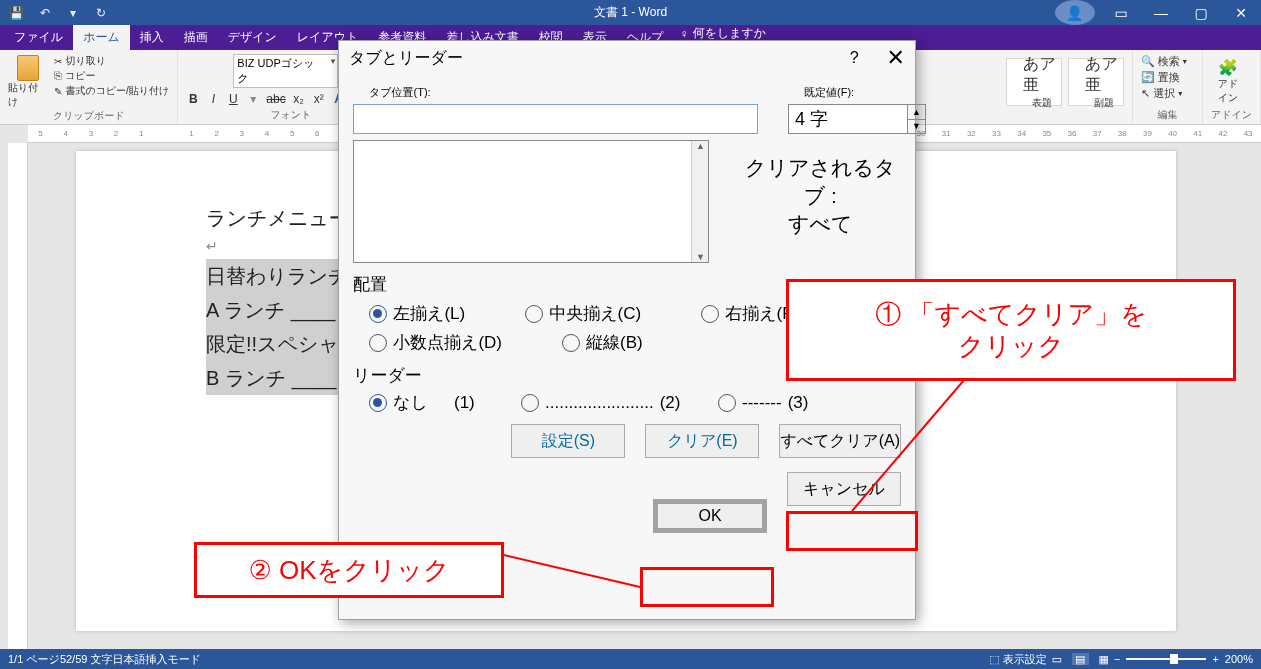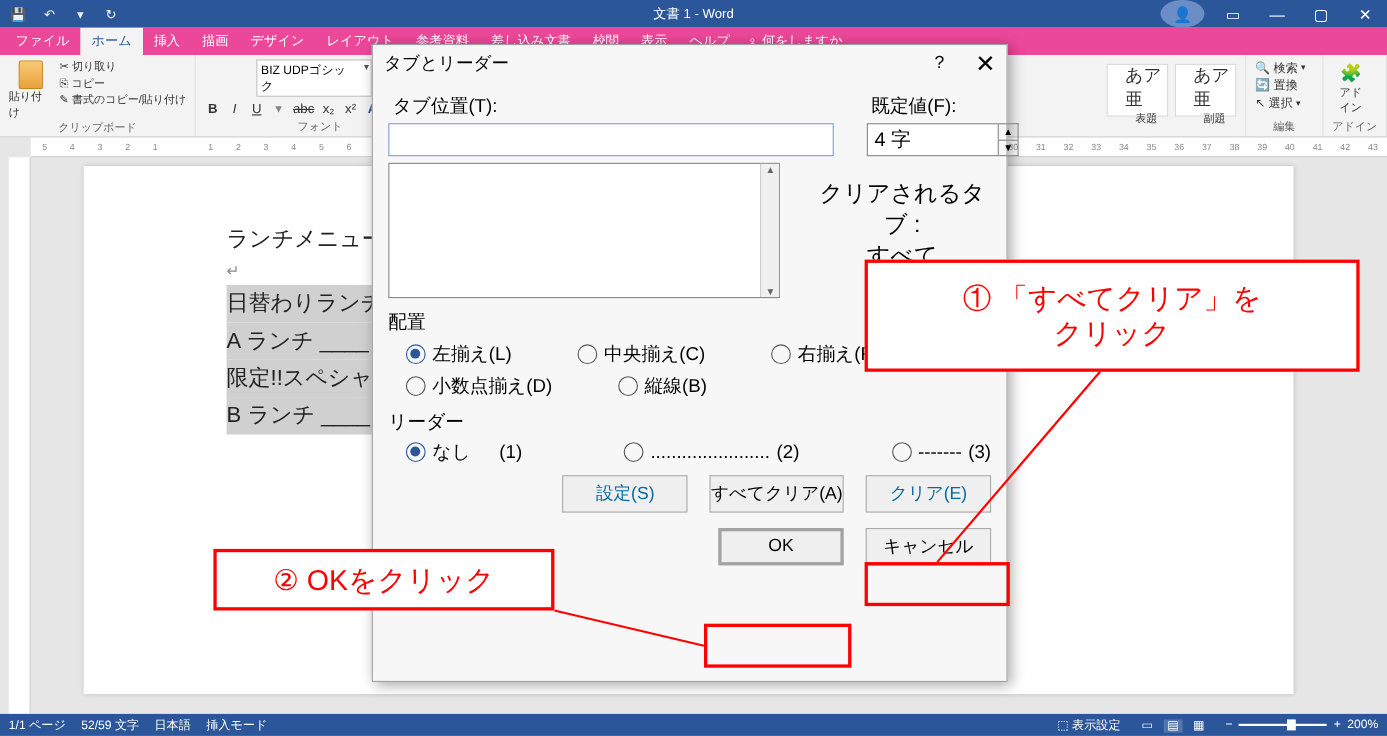--- a/index.html
+++ b/index.html
@@ -4,89 +4,89 @@
 <style>
 *{box-sizing:border-box;margin:0;padding:0;font-family:"Yu Gothic UI","Meiryo",sans-serif;}
 body{width:1261px;height:669px;background:#f0f0f0;overflow:hidden;position:relative;font-size:12px;}
 .titlebar{height:25px;background:#2b579a;color:#fff;display:flex;align-items:center;position:relative;}
 .titlebar .qat{display:flex;align-items:center;gap:6px;padding:0 6px;}
 .titlebar .qat span{width:22px;height:22px;display:flex;align-items:center;justify-content:center;color:#fff;opacity:.9;}
 .titlebar .doc-title{position:absolute;left:50%;transform:translateX(-50%);font-size:12px;color:#fff;}
 .titlebar .winctrls{margin-left:auto;display:flex;align-items:center;}
 .titlebar .winctrls span{width:40px;height:25px;display:flex;align-items:center;justify-content:center;color:#fff;font-size:14px;}
 .titlebar .avatar{width:22px;height:22px;border-radius:50%;background:#6a8dc5;display:flex;align-items:center;justify-content:center;margin-right:6px;}
-.tabs{height:25px;background:#ec4899;display:flex;align-items:center;color:#fff;font-size:12px;padding-left:4px;}
+.tabs{height:25px;background:#4c1d95;display:flex;align-items:flex-start;color:#fff;font-size:12px;padding-left:4px;}
 .tab{padding:4px 10px;cursor:default;}
 .tab.active{background:#f3f3f3;color:#2b579a;}
 .tabs .tell-row{display:flex;align-items:center;color:#fff;margin-left:6px;gap:4px;}
 .ribbon{height:75px;background:#f3f3f3;border-bottom:1px solid #ccc;display:flex;align-items:stretch;position:relative;}
 .rgroup{border-right:1px solid #e1e1e1;padding:4px 8px 2px;display:flex;flex-direction:column;position:relative;}
 .rgroup .glabel{font-size:10px;color:#666;text-align:center;margin-top:auto;}
 .clipboard .top{display:flex;}
 .bigbtn{display:flex;flex-direction:column;align-items:center;justify-content:center;width:40px;height:55px;font-size:10px;color:#333;}
 .paste-icon{width:22px;height:26px;border:1px solid #c8811a;background:linear-gradient(#f8c976,#e9a23b);border-radius:2px;position:relative;}
 .clip-small{display:flex;flex-direction:column;gap:1px;font-size:10px;margin-left:6px;color:#333;}
 .clip-small div{display:flex;align-items:center;gap:3px;}
 .font-group{min-width:170px;}
 .font-row{display:flex;gap:2px;align-items:center;}
 .font-select{border:1px solid #c0c0c0;background:#fff;font-size:11px;padding:1px 14px 1px 3px;position:relative;}
 .font-select.fn{width:105px;margin-left:47px;}
 .font-select.sz{width:45px;}
 .font-select::after{content:"▾";position:absolute;right:2px;top:1px;color:#555;font-size:9px;}
 .font-btns{display:flex;gap:6px;margin-top:4px;font-size:12px;color:#333;align-items:center;}
 .font-btns span{min-width:14px;text-align:center;}
 .styles{display:flex;gap:6px;padding-top:4px;}
-.stylebox{width:56px;height:48px;border:1px solid #d8d8d8;background:#fff;display:flex;flex-direction:column;align-items:center;justify-content:space-between;font-size:10px;color:#333;padding-left:16px;}
+.stylebox{width:56px;height:48px;border:1px solid #d8d8d8;background:#fff;display:flex;flex-direction:column;align-items:center;justify-content:center;font-size:10px;color:#333;padding-left:16px;}
 .stylebox .aa{font-size:16px;}
 .edit-group{font-size:11px;color:#333;}
 .edit-group .erow{display:flex;align-items:center;gap:3px;margin-bottom:1px;}
 .doc-area{position:absolute;left:0;right:0;top:125px;bottom:20px;background:#e6e6e6;overflow:hidden;}
 .ruler-h{position:absolute;left:28px;right:0;top:0;height:18px;background:#fff;border-bottom:1px solid #ccc;font-size:8px;color:#888;display:flex;align-items:center;white-space:nowrap;overflow:hidden;letter-spacing:0;}
 .ruler-h span{display:inline-block;width:27px;text-align:center;}
 .ruler-v{position:absolute;left:8px;top:18px;width:20px;bottom:0;background:#fff;border-right:1px solid #ccc;}
 .page{position:absolute;left:76px;top:26px;width:1100px;height:480px;background:#fff;box-shadow:0 0 4px rgba(0,0,0,.2);}
 .page .content{position:absolute;left:130px;top:50px;font-size:20px;color:#222;line-height:1.7;}
 .page .content .line{white-space:pre;}
 .page .content .sel{background:#d0d0d0;}
-.statusbar{position:absolute;left:0;right:0;bottom:0;height:20px;background:#2b579a;color:#fff;font-size:11px;display:flex;align-items:center;padding:0 8px;gap:14px;}
+.statusbar{position:absolute;left:0;right:0;bottom:0;height:20px;background:#2b579a;color:#fff;font-size:11px;display:flex;align-items:center;padding:0 8px;gap:0;}
 .statusbar .spacer{flex:1;}
 .statusbar .zoom{display:flex;align-items:center;gap:6px;}
 .zoom-line{width:80px;height:2px;background:#fff;position:relative;}
 .zoom-line::after{content:"";position:absolute;left:55%;top:-4px;width:8px;height:10px;background:#fff;}
 .viewbtns span{margin:0 2px;padding:0 3px;}
 .viewbtns .on{background:#5277b0;}
 
 .dialog{position:absolute;left:338px;top:40px;width:578px;height:580px;background:#f7f7f7;border:1px solid #a0a0a0;box-shadow:3px 3px 12px rgba(0,0,0,.35);z-index:50;font-size:16px;color:#000;}
 .dlg-title{height:34px;display:flex;align-items:center;padding:0 10px;font-size:16px;}
 .dlg-title .t-right{margin-left:auto;display:flex;align-items:center;gap:28px;}
 .dlg-title .x{font-size:22px;font-weight:300;}
 .dlg-body{padding:6px 14px 10px;}
 .dlg-row{display:flex;}
-.dlg-label{font-size:17px;margin:4px 4px 4px;}
+.dlg-label{font-size:11px;margin:4px 16px 4px;}
 .tp-input{width:405px;height:30px;border:1px solid #7a9fd4;background:#fff;}
 .default-box{display:flex;align-items:center;}
 .default-val{width:120px;height:30px;border:1px solid #888;background:#fff;padding:2px 6px;font-size:18px;display:flex;align-items:center;justify-content:space-between;}
 .spin{width:18px;height:30px;border:1px solid #888;border-left:none;display:flex;flex-direction:column;font-size:9px;}
 .spin div{flex:1;display:flex;align-items:center;justify-content:center;border-bottom:1px solid #888;}
 .spin div:last-child{border-bottom:none;}
 .tab-list{width:405px;height:123px;border:1px solid #888;background:#fff;position:relative;margin-top:6px;}
 .tab-list .scroll{position:absolute;right:0;top:0;bottom:0;width:17px;background:#f0f0f0;border-left:1px solid #ccc;display:flex;flex-direction:column;justify-content:space-between;font-size:9px;color:#666;align-items:center;}
 .section-label{font-size:17px;margin:10px 0 4px;}
 .radio-row{display:flex;gap:60px;margin:6px 0 6px 16px;font-size:17px;align-items:center;}
 .radio-row2{display:flex;gap:60px;margin:4px 0 4px 16px;font-size:17px;align-items:center;}
 .radio{display:flex;align-items:center;gap:6px;}
 .rdot{width:18px;height:18px;border:1.5px solid #555;border-radius:50%;position:relative;flex-shrink:0;}
 .rdot.on::after{content:"";position:absolute;left:3px;top:3px;width:9px;height:9px;background:#2b579a;border-radius:50%;}
 .rdot.on{border-color:#2b579a;}
 .dlg-btn{height:34px;min-width:114px;border:1px solid #aaa;background:#efefef;font-size:16px;display:inline-flex;align-items:center;justify-content:center;color:#0369a1;}
 .dlg-btn.dark{color:#000;}
 .btn-row{display:flex;gap:20px;justify-content:flex-end;margin-top:10px;}
 .btn-row2{display:flex;gap:20px;justify-content:flex-end;margin-top:14px;}
 
-.anno{position:absolute;border:3px solid red;background:#fff;color:red;font-size:26px;display:flex;align-items:center;justify-content:center;z-index:80;text-align:center;line-height:1.25;}
+.anno{position:absolute;border:3px solid red;background:#fff;color:red;font-size:26px;display:flex;align-items:center;justify-content:center;z-index:80;text-align:center;line-height:1.25;margin-top:43px;}
 .anno1{left:786px;top:236px;width:450px;height:102px;}
 .anno2{left:194px;top:499px;width:310px;height:56px;}
 .red-box{position:absolute;border:3px solid red;z-index:70;pointer-events:none;}
 .rb-all{left:786px;top:511px;width:132px;height:40px;}
 .rb-ok{left:640px;top:567px;width:134px;height:40px;}
 </style>
 </head>
 <body>
 
 <div class="titlebar">
@@ -336,41 +336,41 @@
           <div class="rdot"></div>
           <span>小数点揃え(D)</span>
         </div>
       <div class="radio">
           <div class="rdot"></div>
           <span>縦線(B)</span>
         </div>
     </div>
 
     <div class="section-label">リーダー</div>
-    <div class="radio-row2" style="gap:38px;justify-content:space-between;">
+    <div class="radio-row2" style="gap:22px;">
       <div class="radio" style="width:130px;"><div class="rdot on"></div><span>なし</span>&nbsp;&nbsp;&nbsp;<span style="letter-spacing:0;">(1)</span></div>
       <div class="radio" style="width:175px;">
           <div class="rdot"></div>
           <span>.......................</span>
           <span>(2)</span>
         </div>
       <div class="radio">
           <div class="rdot"></div>
           <span>-------</span>
           <span>(3)</span>
         </div>
     </div>
 
     <div class="btn-row">
       <div class="dlg-btn">設定(S)</div>
+      <div class="dlg-btn">クリア(E)</div>
       <div class="dlg-btn dark">すべてクリア(A)</div>
-      <div class="dlg-btn">クリア(E)</div>
     </div>
     <div class="btn-row2">
-      <div class="dlg-btn dark" style="border:3px solid #a3a3a3;">OK</div>
+      <div class="dlg-btn dark" style="border:5px solid #a3a3a3;margin-top:27px;">OK</div>
       <div class="dlg-btn dark">キャンセル</div>
     </div>
   </div>
 </div>
 
 <div class="red-box rb-all"></div>
 <div class="red-box rb-ok"></div>
 <svg style="position:absolute;left:0;top:0;width:1261px;height:669px;z-index:65;pointer-events:none;">
   <line x1="852" y1="511" x2="1000" y2="338" stroke="red" stroke-width="2"></line>
   <line x1="504" y1="555" x2="640" y2="587" stroke="red" stroke-width="2"></line>

